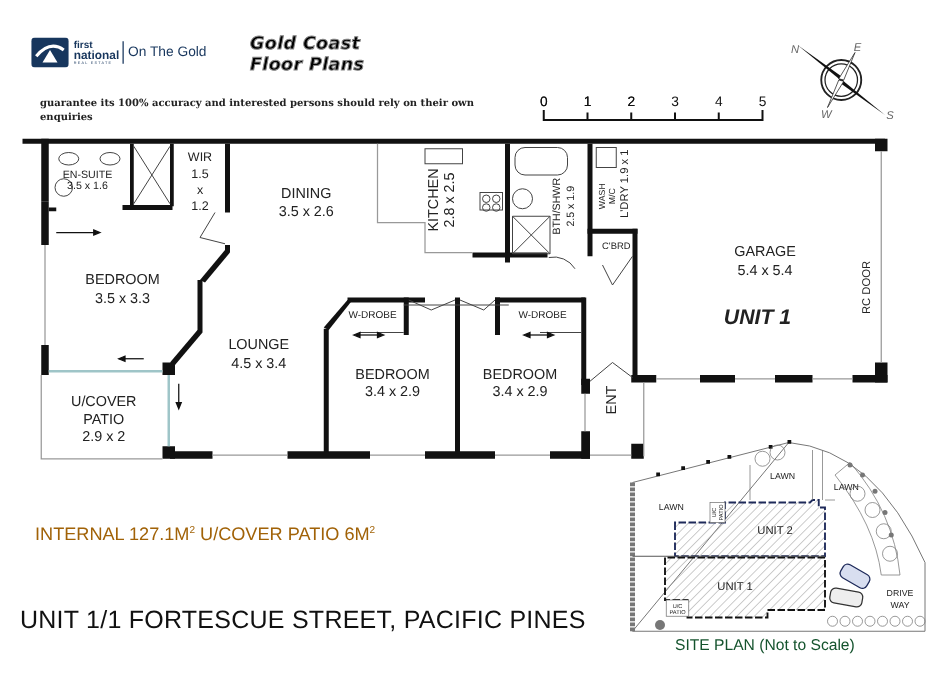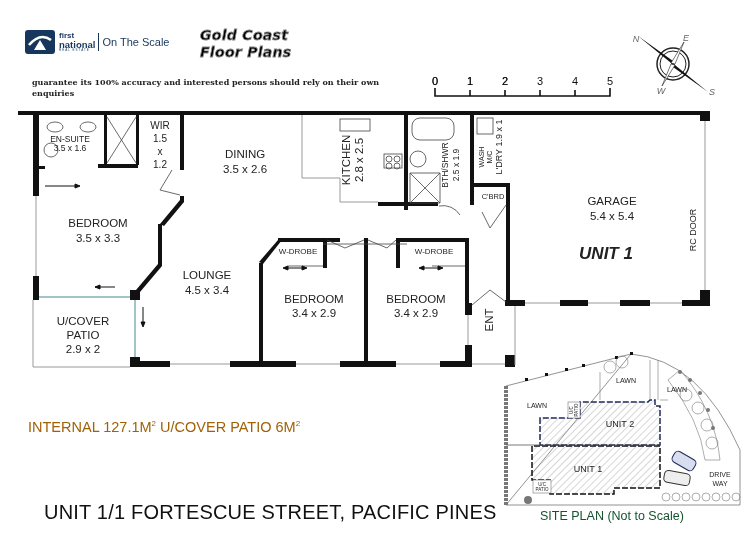--- a/index.html
+++ b/index.html
@@ -10,40 +10,40 @@
   .brand-text { margin-left:4px; line-height:1; }
   .brand-first { font-size:8px; font-weight:bold; color:#17365d; display:block; }
   .brand-national { font-size:9.5px; font-weight:bold; color:#17365d; display:block;text-align:center; }
   .brand-sub { font-size:3px; letter-spacing:1px; color:#17365d; display:block; }
   .brand-sep { width:1px; height:18px; background:#17365d; margin:0 3px; }
   .brand-coast { font-size:11px; color:#17365d; }
   .gc-title { left:200px; top:27px; font-family:"DejaVu Sans", sans-serif; font-style:italic; font-weight:bold; font-size:14px; color:#000000; -webkit-text-stroke:0.8px #888; line-height:17px; letter-spacing:0.3px; }
   .disclaimer { left:32px; top:77px; font-family:"DejaVu Serif", serif; font-weight:bold; font-size:8px; line-height:11px; color:#222; width:390px; }
   .stats { left:28px; top:415px; font-family:"Liberation Sans", sans-serif; font-size:14.5px; line-height:17px; color:#a16207; }
   .stats sup { font-size:8px; vertical-align:6px; }
-  .address { left:44px; top:485px; font-family:"Liberation Sans", sans-serif; font-size:20px; color:#111; letter-spacing:0.2px;margin-top:16px; }
+  .address { left:16px; top:485px; font-family:"Liberation Sans", sans-serif; font-size:20px; color:#111; letter-spacing:0.2px; }
   .site-caption { left:540px; top:509px; font-size:12.5px; color:#14532d; }
   svg text { font-family:"Liberation Sans", sans-serif; }
 </style>
 </head>
 <body>
 
 <div class="abs brand">
   <svg class="brand-mark" viewBox="0 0 30 24">
     <rect x="0" y="0" width="30" height="24" rx="3" fill="#17365d"></rect>
     <path d="M4 15 Q15 2 26 10" stroke="#fff" stroke-width="2.5" fill="none"></path>
     <path d="M9 20 L15 10 L21 20 Z" fill="#fff"></path>
   </svg>
   <div class="brand-text">
     <span class="brand-first">first</span>
     <span class="brand-national">national</span>
     <span class="brand-sub">REAL ESTATE</span>
   </div>
   <div class="brand-sep"></div>
-  <span class="brand-coast">On The Scale</span>
+  <span class="brand-coast">On The Gold</span>
 </div>
 
 <div class="abs gc-title">
   <div>Gold Coast</div>
   <div>Floor Plans</div>
 </div>
 
 <div class="abs disclaimer">
   <div>guarantee its 100% accuracy and interested persons should rely on their own enquiries</div>
 </div>

